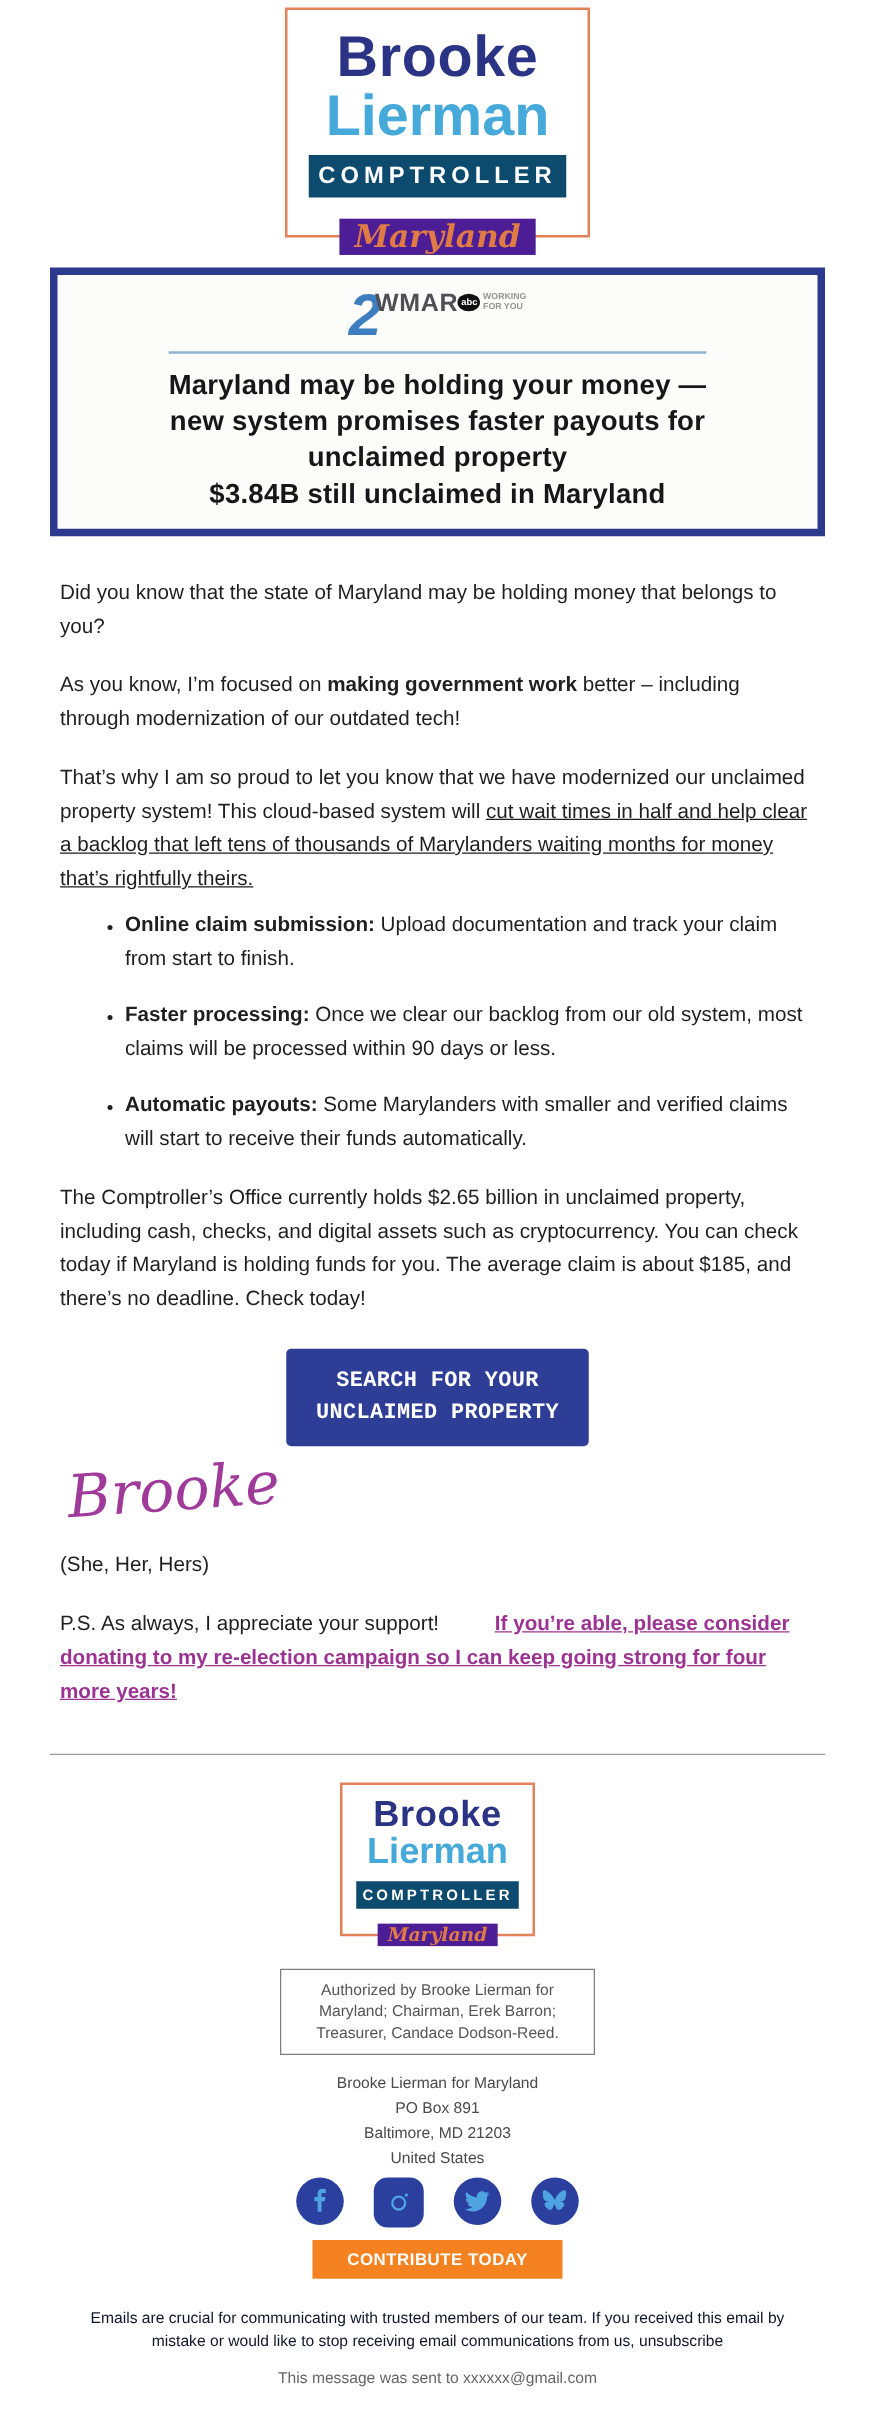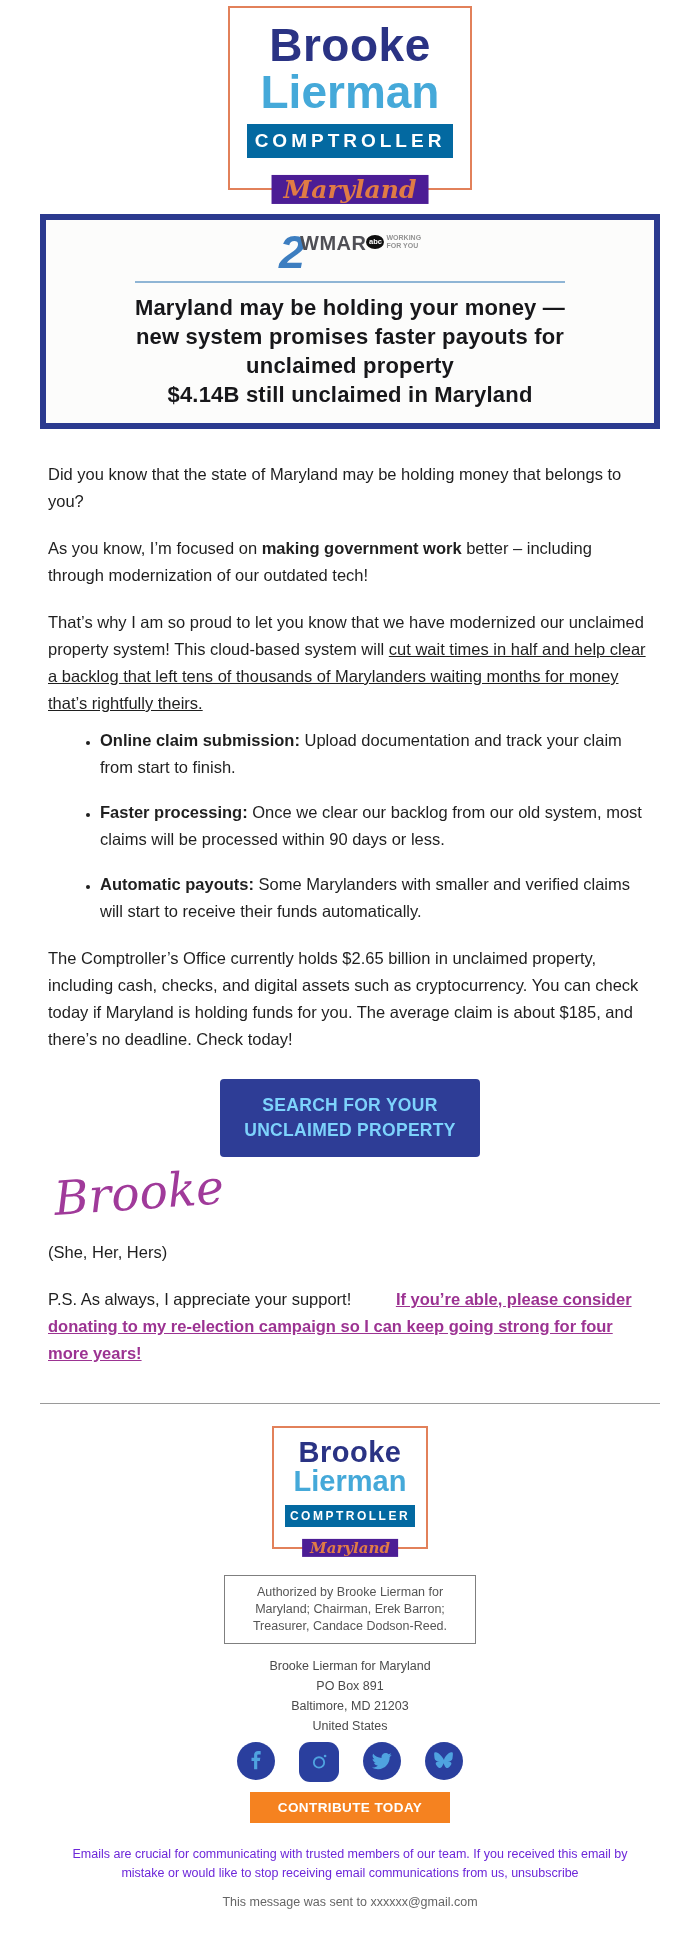--- a/index.html
+++ b/index.html
@@ -17,21 +17,21 @@
     margin:6px auto 0;
     border:2px solid #e2815a;
     text-align:center;
     background:#fff;
   }
   .logo-box--header { width:240px; padding:14px 0 30px; }
   .logo-name1 { font-weight:bold; line-height:1.02; letter-spacing:.5px; color:#2a3384; }
   .logo-name2 { font-weight:bold; line-height:1.02; color:#45a9d9; }
   .logo-box--header .logo-name1, .logo-box--header .logo-name2 { font-size:46px; }
   .logo-bar {
-    background:#0369a1; color:#fff; font-weight:bold;
+    background:#0c4a6e; color:#fff; font-weight:bold;
     margin:8px auto 0; display:block;
   }
   .logo-box--header .logo-bar { width:206px; font-size:19px; letter-spacing:4px; padding:6px 0; }
   .logo-state {
     position:absolute; left:50%; bottom:0;
     transform:translate(-50%,55%);
     background:#4c1d95; padding:0 12px;
     color:#e07b45; white-space:nowrap;
     font-family:"DejaVu Serif", serif; font-style:italic; font-weight:bold;
   }
@@ -68,25 +68,25 @@
   .content { padding:0 48px; font-size:16.5px; line-height:27px; color:#1f1f1f; }
   .content p { margin:20px 0 0; }
   .content p.first { margin-top:32px; }
   .u { text-decoration:underline; }
   ul.features { margin:10px 0 0; padding-left:52px; }
   ul.features li { margin-bottom:18px; }
   ul.features li::marker { font-size:12px; }
 
   .cta-wrap { text-align:center; margin-top:26px; }
   .cta-button {
-    display:inline-block; background:#2e3d96; color:#7dd3fc;
+    display:inline-block; background:#2e3d96; color:#ffffff;
     font-weight:bold; font-size:17.5px; line-height:25px;
     padding:14px 24px; border:0; border-radius:4px;
     letter-spacing:.3px; min-width:220px; cursor:pointer;
-    font-family:Liberation Sans, sans-serif;
+    font-family:Liberation Mono, monospace;
   }
 
   .closing { margin-top:32px; }
   .signature {
     display:inline-block;
     font-family:"DejaVu Serif", serif; font-style:italic;
     font-size:47px; line-height:1.1; color:#a03a9a;
     margin:10px 0 0 6px; transform:rotate(-4deg);
   }
   .pronouns { margin-top:16px; }
@@ -114,21 +114,21 @@
   .social-icon svg { width:20px; height:20px; display:block; }
   .contribute-button {
     display:block; width:200px; margin:10px auto 0;
     background:#f58220; color:#fff; border:0;
     font-family:"Liberation Sans", sans-serif;
     font-weight:bold; font-size:13.5px; letter-spacing:.4px;
     padding:8px 0; text-align:center; cursor:pointer;
   }
   .fine-print {
     width:560px; margin:22px auto 0;
-    font-size:12.5px; color:#6d28d9; line-height:19px; text-align:center;
+    font-size:12.5px; color:#0f172a; line-height:19px; text-align:center;
   }
   .sent-to { margin-top:12px; font-size:12.5px; color:#666; text-align:center; }
 </style>
 </head>
 <body>
 
 <div class="email">
 
   <div class="logo-box logo-box--header">
     <div class="logo-name1">Brooke</div>
@@ -149,21 +149,21 @@
             <span style="display:block">FOR YOU</span>
           </span>
         </span>
       </span>
     </div>
     <div class="news-divider"></div>
     <div class="news-headline">
       <div>Maryland may be holding your money —</div>
       <div>new system promises faster payouts for</div>
       <div>unclaimed property</div>
-      <div>$4.14B still unclaimed in Maryland</div>
+      <div>$3.84B still unclaimed in Maryland</div>
     </div>
   </div>
 
   <div class="content">
 
     <p class="first">
       <span>Did you know that the state of Maryland may be holding money that belongs to you?</span>
     </p>
 
     <p>

